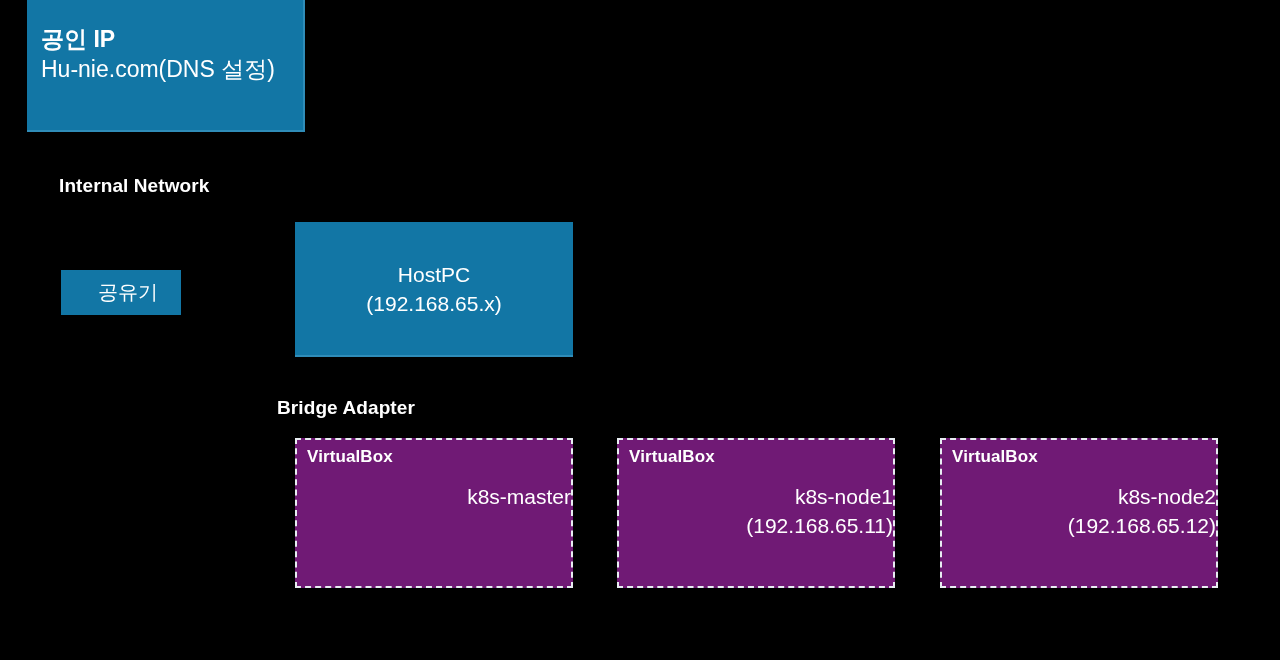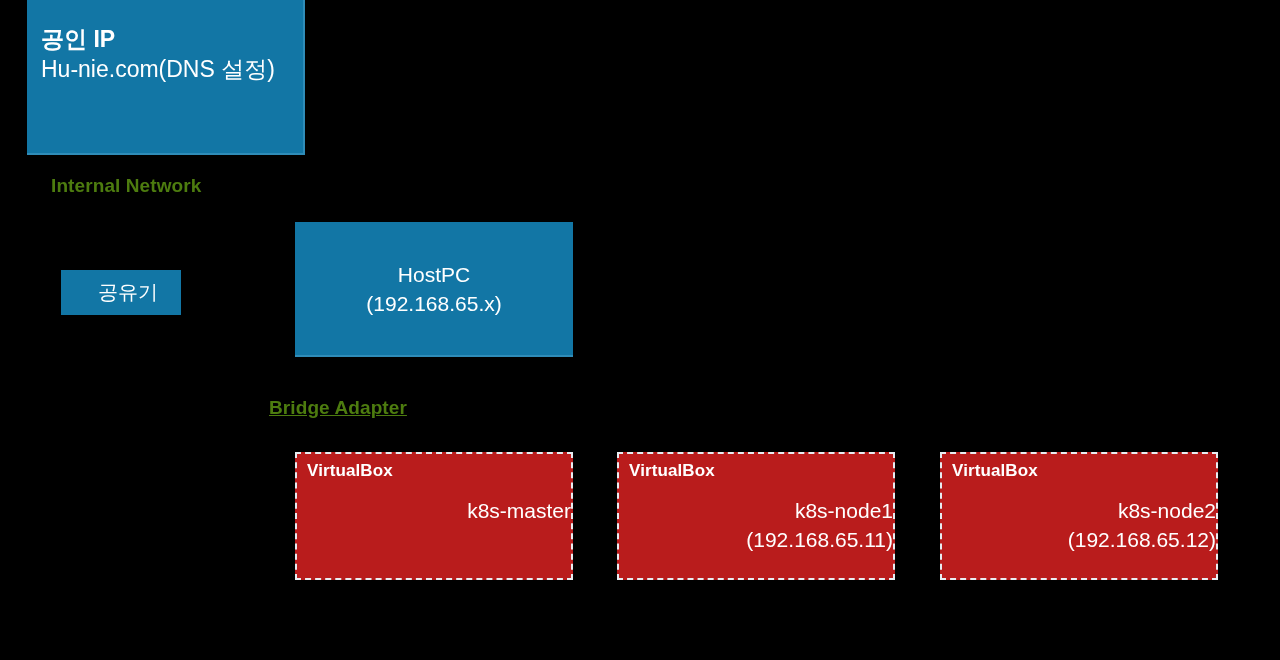--- a/index.html
+++ b/index.html
@@ -25,21 +25,21 @@
     box-sizing: border-box;
     background: #1276a5;
     color: #ffffff;
   }
 
   
   .wan-box {
     left: 27px;
     top: 0px;
     width: 278px;
-    height: 155px;
+    height: 132px;
     padding: 24px 0 0 14px;
     border-right: 2px solid #2f8cb8;
     border-bottom: 2px solid #2f8cb8;
   }
   .wan-line {
     font-size: 23px;
     line-height: 30px;
     white-space: nowrap;
   }
   .wan-line.strong {
@@ -73,23 +73,23 @@
   }
   .host-line {
     font-size: 21px;
     line-height: 29px;
   }
 
   
   .vm-box {
     position: absolute;
     box-sizing: border-box;
-    top: 452px;
-    height: 128px;
-    background: #b91c1c;
+    top: 438px;
+    height: 150px;
+    background: #701a75;
     border: 2px dashed #e8edf2;
     color: #ffffff;
   }
   .vm-title {
     position: absolute;
     left: 10px;
     top: 7px;
     font-size: 17px;
     font-weight: bold;
     letter-spacing: 0.1px;
@@ -102,28 +102,29 @@
     text-align: right;
   }
   .vm-line {
     font-size: 21px;
     line-height: 29px;
   }
 
   
   .zone-label {
     position: absolute;
-    color: #4d7c0f;
+    color: #ffffff;
     font-weight: bold;
     font-size: 19px;
     letter-spacing: 0.1px;
     white-space: nowrap;
+    margin-left: 8px;
   }
   .label-internal { left: 51px; top: 175px; }
-  .label-bridge   { left: 269px; top: 397px; text-decoration: underline; }
+  .label-bridge   { left: 269px; top: 397px; }
 </style>
 </head>
 <body>
 
 <div id="canvas">
 
   <div class="node wan-box">
     <div class="wan-line strong">공인 IP</div>
     <div class="wan-line">Hu-nie.com(DNS 설정)</div>
   </div>

